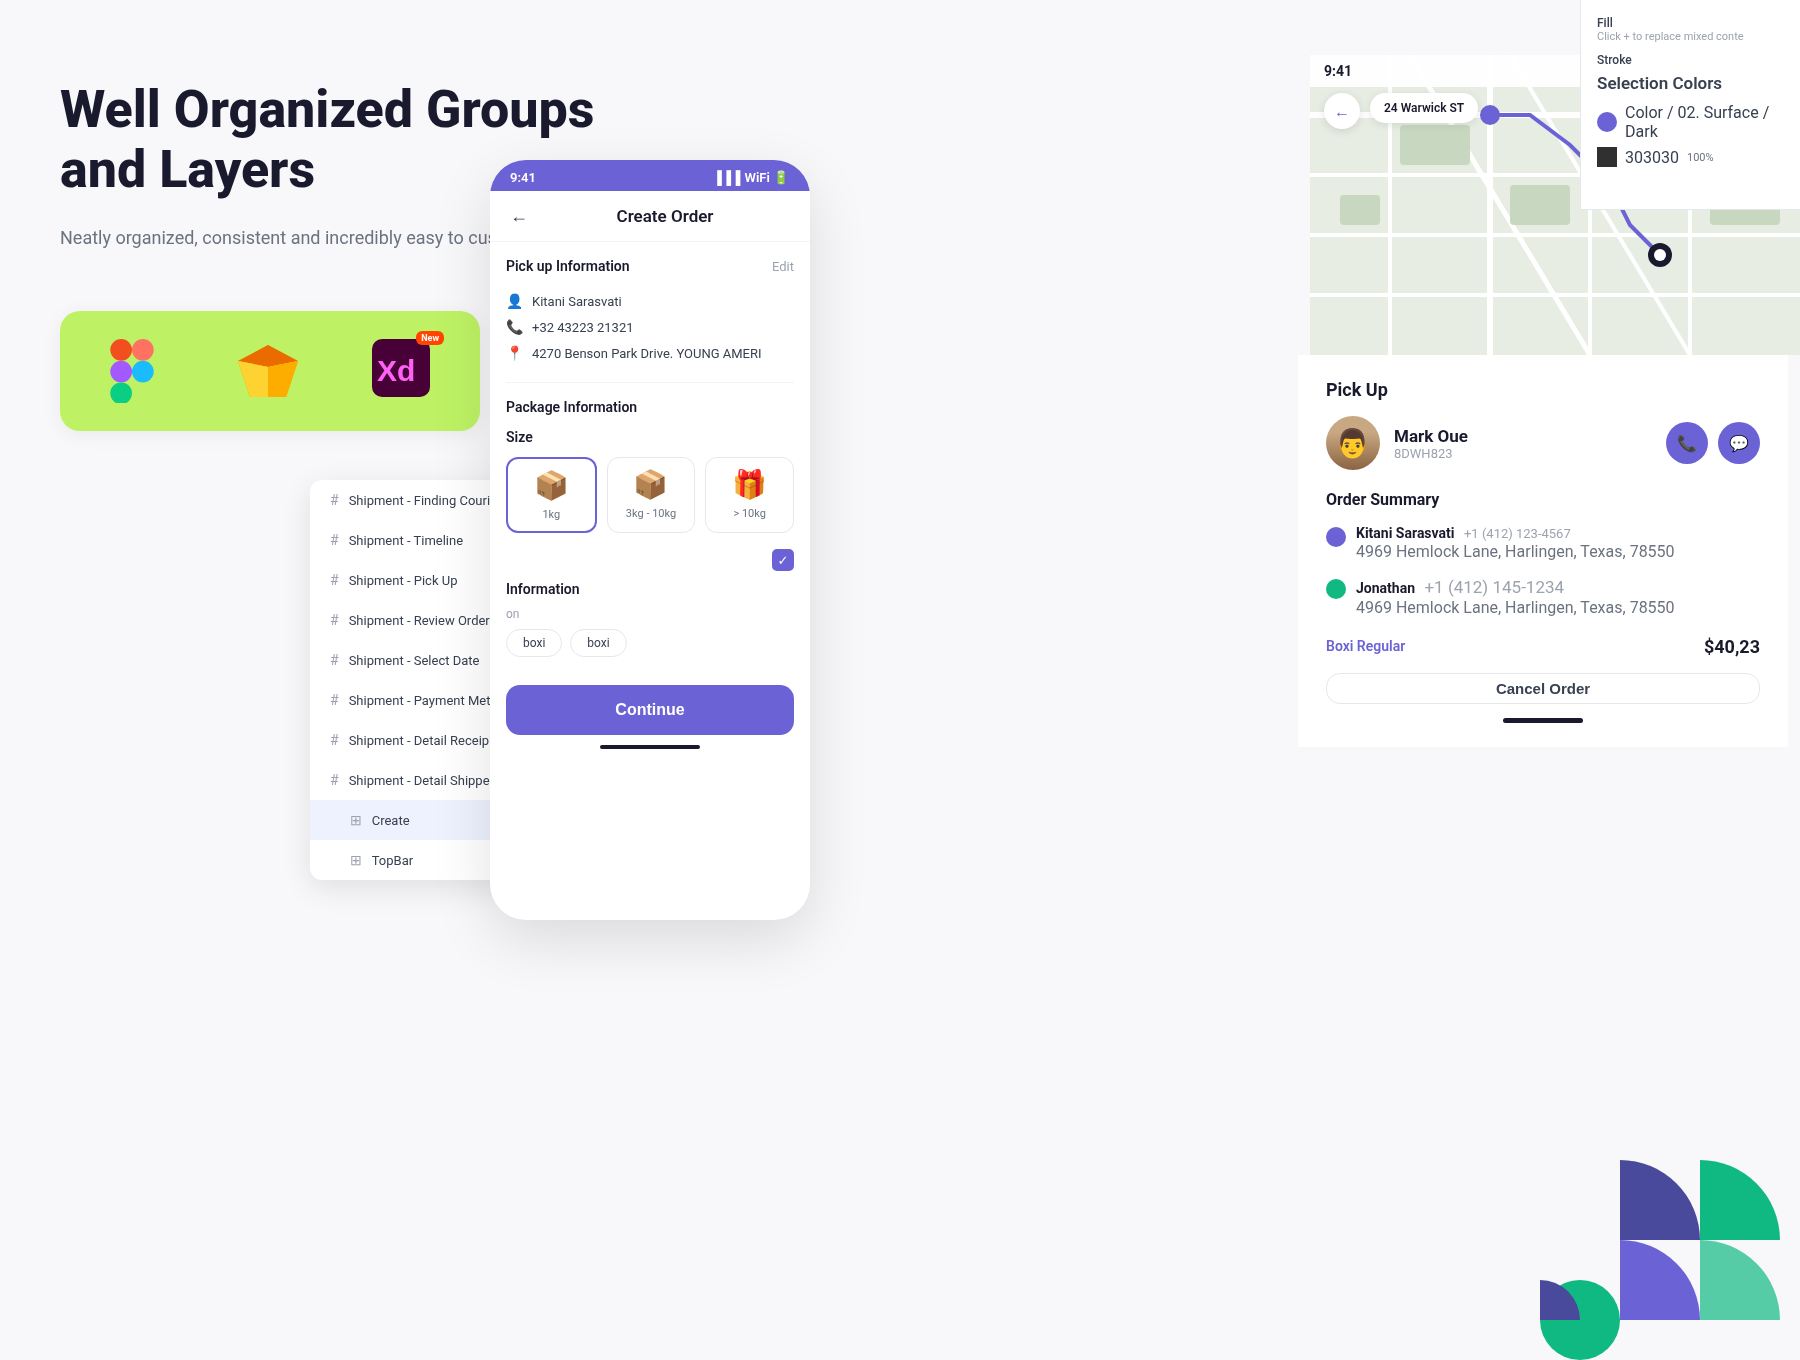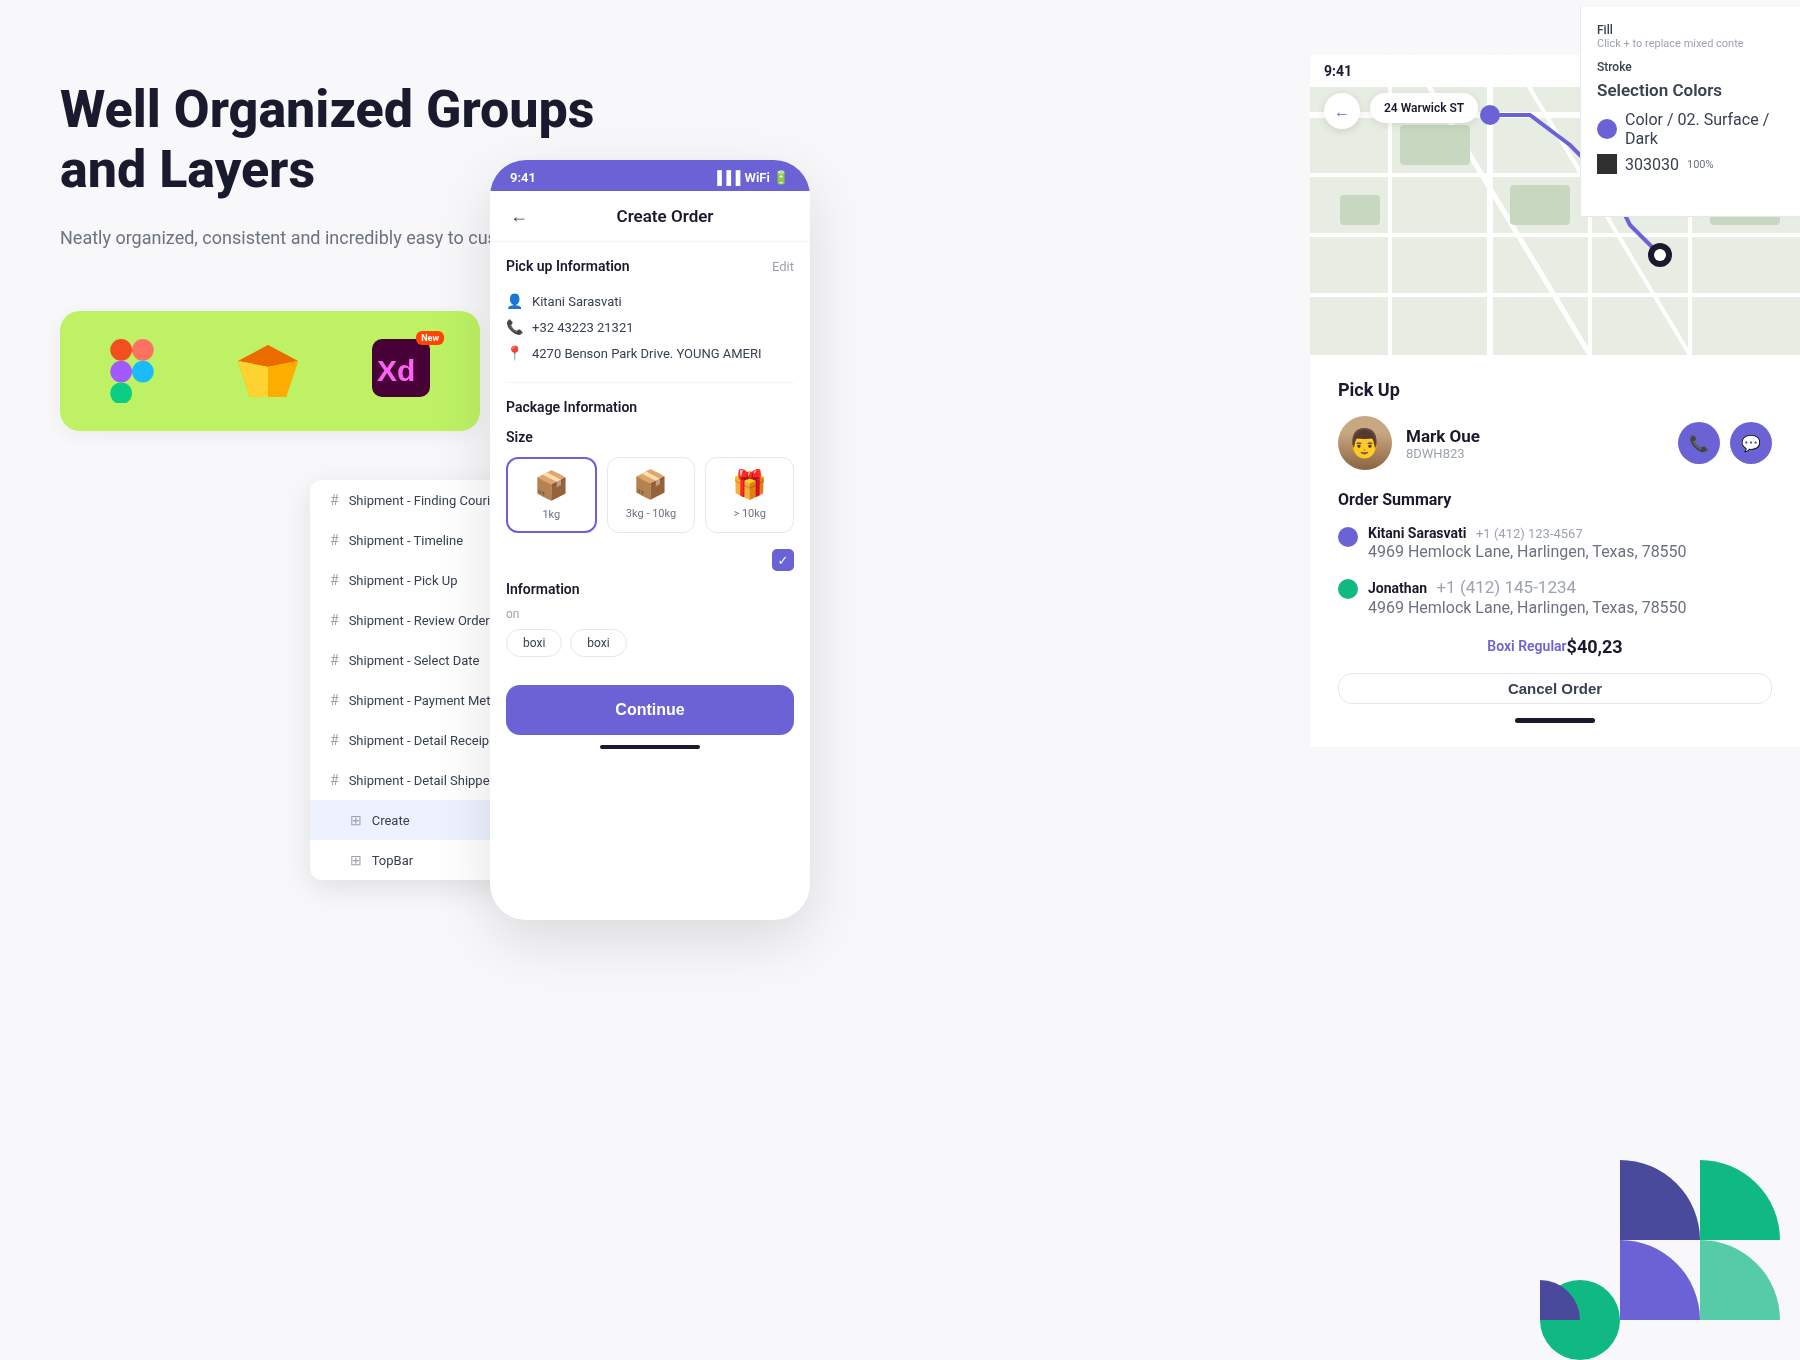--- a/index.html
+++ b/index.html
@@ -263,21 +263,21 @@
       width: 100%;
       height: 100%;
       position: relative;
       background: linear-gradient(135deg, #e8ede4 0%, #d4dbd0 100%);
     }
 
     
     .design-panel {
       position: absolute;
       right: 0;
-      top: 7px;
+      top: 0;
       width: 220px;
       height: 210px;
       background: white;
       border-left: 1px solid #e5e7eb;
       border-bottom: 1px solid #e5e7eb;
       padding: 16px;
     }
     .fill-label { font-size: 12px; color: #374151; font-weight: 500; }
     .fill-note { font-size: 11px; color: #9ca3af; }
     .stroke-label { font-size: 12px; color: #374151; font-weight: 500; margin: 10px 0 6px; }
@@ -301,21 +301,21 @@
       height: 20px;
       background: #303030;
       flex-shrink: 0;
     }
     .color-name { font-size: 16px; color: #374151; }
     .color-pct { font-size: 11px; color: #6b7280; }
 
     
     .order-panel {
       position: absolute;
-      right: 0;
+      right: 12px;
       top: 355px;
       width: 490px;
       background: white;
       padding: 24px 28px;
     }
     .pickup-label { font-size: 18px; font-weight: 700; color: #1a1a2e; margin-bottom: 16px; }
     .driver-row {
       display: flex;
       align-items: center;
       gap: 14px;
@@ -370,21 +370,21 @@
       margin-top: 2px;
       flex-shrink: 0;
     }
     .person-dot.purple { background: #6b63d5; }
     .person-dot.green { background: #10b981; }
     .person-name { font-size: 14px; font-weight: 700; color: #1a1a2e; }
     .person-address { font-size: 16px; color: #6b7280; line-height: 1.4; }
 
     .price-row {
       display: flex;
-      justify-content: center;
+      justify-content: space-between;
       align-items: center;
       margin: 16px 0;
     }
     .service-name { font-size: 14px; font-weight: 600; color: #6b63d5; }
     .price-val { font-size: 18px; font-weight: 700; color: #1a1a2e; }
 
     .cancel-btn {
       width: 100%;
       background: white;
       border: 1.5px solid #e5e7eb;

